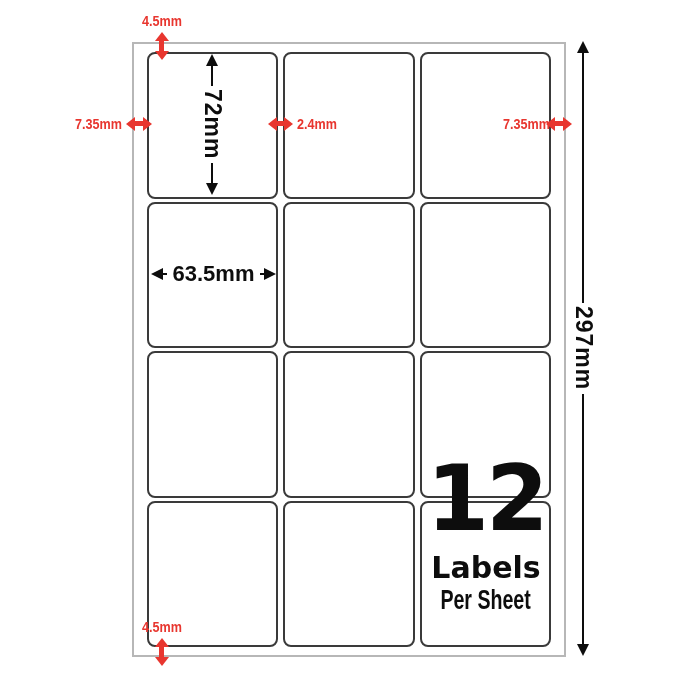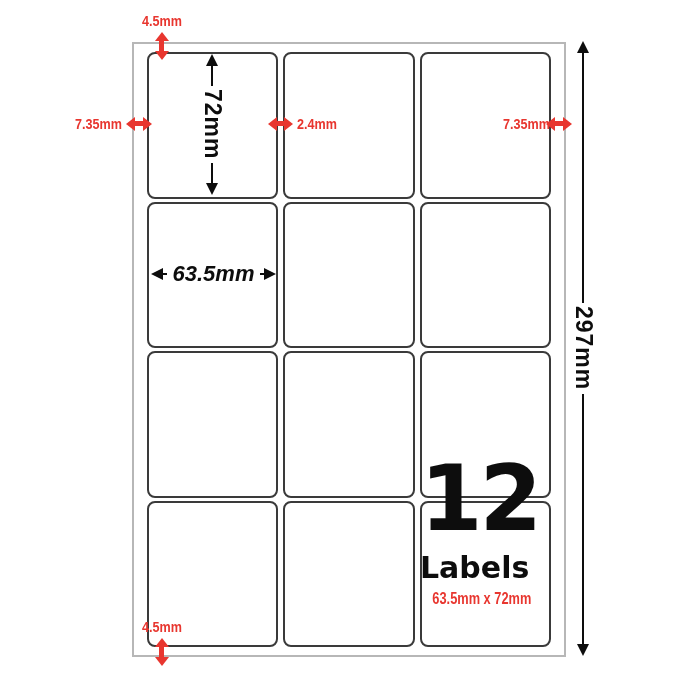--- a/index.html
+++ b/index.html
@@ -35,21 +35,21 @@
   .seg-h{height:2.5px;flex:1;background:var(--ink);}
   .ah{width:0;height:0;}
   .ah-up{border-left:6px solid transparent;border-right:6px solid transparent;border-bottom:12px solid var(--ink);}
   .ah-down{border-left:6px solid transparent;border-right:6px solid transparent;border-top:12px solid var(--ink);}
   .ah-left{border-top:6px solid transparent;border-bottom:6px solid transparent;border-right:12px solid var(--ink);}
   .ah-right{border-top:6px solid transparent;border-bottom:6px solid transparent;border-left:12px solid var(--ink);}
   .vtext{
     writing-mode:vertical-rl;text-orientation:mixed;margin:3px 0;
     font-weight:bold;font-size:23px;color:var(--ink);letter-spacing:1px;white-space:nowrap;
   }
-  .htext{margin:0 6px;font-weight:bold;font-size:22px;color:var(--ink);white-space:nowrap;font-style:italic;}
+  .htext{margin:0 6px;font-weight:bold;font-size:22px;color:var(--ink);white-space:nowrap;}
   .dim72{left:199px;top:54px;height:141px;width:26px;}
   .dim297{left:570px;top:41px;height:615px;width:26px;}
   .dim635{left:151px;top:261px;width:125px;height:26px;}
   .dim210{left:133px;top:657px;width:435px;height:26px;}
   .dim210 .htext{font-size:21px;}
 
   
   .rtext{
     position:absolute;font-weight:bold;font-size:15px;color:var(--red);
     white-space:nowrap;z-index:7;
@@ -70,21 +70,21 @@
   .red-bottom-text{left:142px;top:618px;}
   .red-bottom-arrow{left:154px;top:638px;width:15px;height:28px;}
   .red-left-text{left:58px;top:115px;width:64px;text-align:right;}
   .red-left-arrow{left:126px;top:116px;width:26px;height:15px;}
   .red-gap-arrow{left:268px;top:116px;width:25px;height:15px;}
   .red-gap-text{left:297px;top:115px;text-align:center;}
   .red-right-text{left:494px;top:115px;width:48px;text-align:right;}
   .red-right-arrow{left:546px;top:116px;width:26px;height:15px;}
 
   
-  .promo{position:absolute;left:420px;top:466px;width:132px;color:var(--ink);z-index:5;}
+  .promo{position:absolute;left:420px;top:466px;width:132px;text-align:center;color:var(--ink);z-index:5;}
   .promo-count{font-family:"DejaVu Sans",sans-serif;font-weight:bold;font-size:90px;line-height:0.74;letter-spacing:-3px;}
   .promo-word{font-family:"DejaVu Sans",sans-serif;font-weight:bold;font-size:30px;line-height:1;margin-top:20px;}
   .promo-per{font-weight:bold;font-size:28px;line-height:1;margin-top:3px;}
   .promo-per .cq{display:inline-block;transform:scaleX(0.7);transform-origin:center;white-space:nowrap;}
   .promo-size{font-weight:bold;font-size:16px;color:var(--red);margin-top:7px;}
   .promo-size .cq{display:inline-block;transform:scaleX(0.8);transform-origin:center;white-space:nowrap;}
 </style>
 </head>
 <body>
 
@@ -173,18 +173,18 @@
   </div>
   <div class="rvarrow red-bottom-arrow">
     <span class="rv-t"></span>
       <span class="rv-line"></span>
       <span class="rv-b"></span>
   </div>
 
   <div class="promo">
     <div class="promo-count">12</div>
     <div class="promo-word">Labels</div>
-    <div class="promo-size">
-      <span class="cq">63.5mm x 72mm</span>
+    <div class="promo-per">
+      <span class="cq">Per Sheet</span>
     </div>
   </div>
 
 </div>
 
 </body></html>

